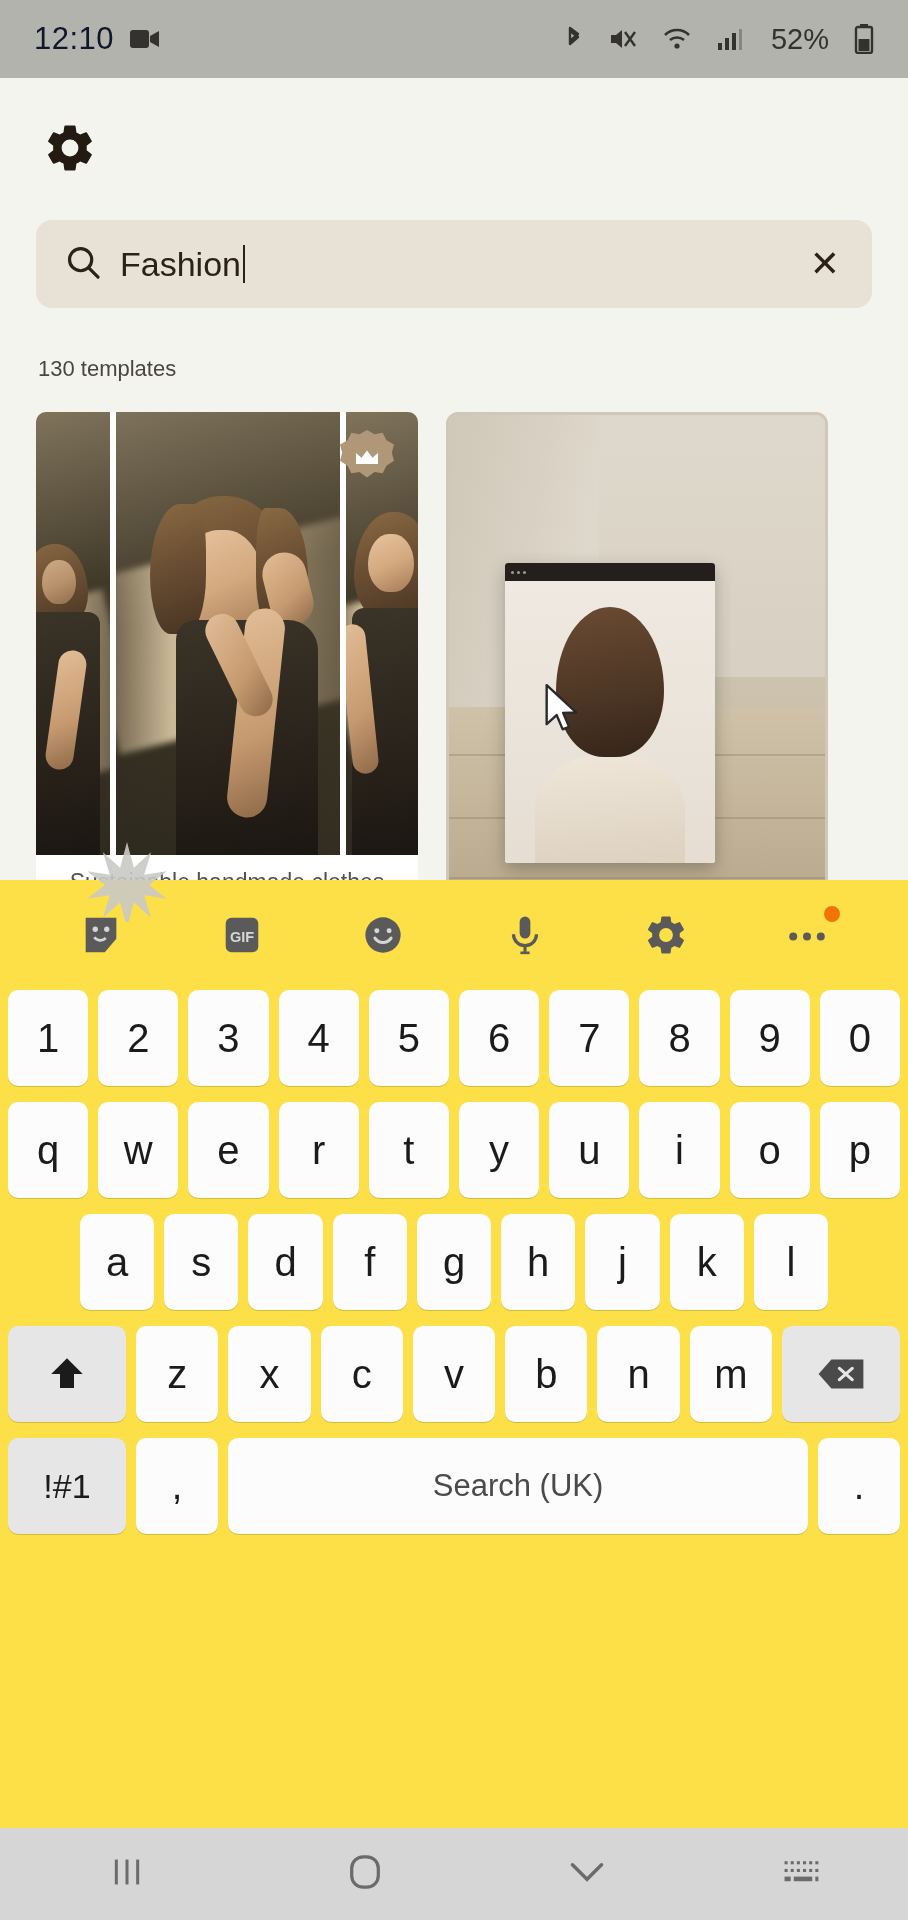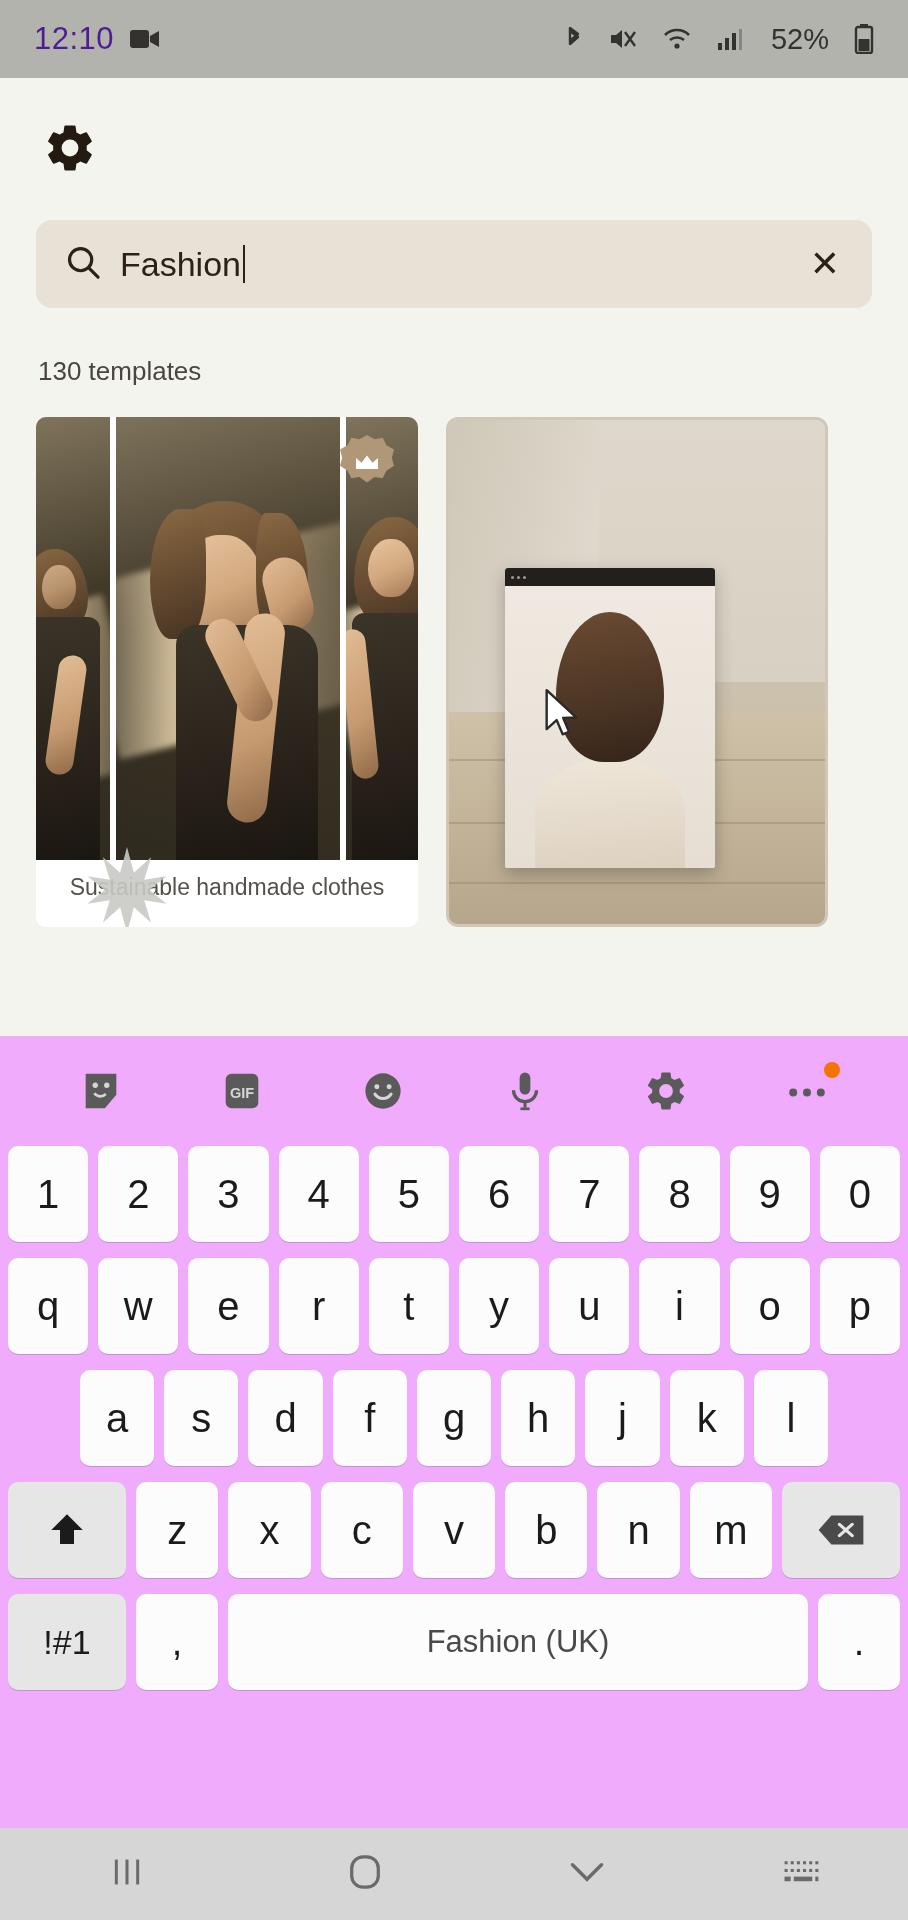--- a/index.html
+++ b/index.html
@@ -10,21 +10,21 @@
     overflow:hidden;
     position:relative;
   }
 
   
   .statusbar{
     height:78px; background:#b3b3ae; display:flex; align-items:center;
     padding:0 34px; justify-content:space-between;
   }
   .sb-left{ display:flex; align-items:center; gap:16px; }
-  .sb-time{ font-size:31px; color:#4c1d95; letter-spacing:.5px; font-weight:400; }
+  .sb-time{ font-size:31px; color:#0f172a; letter-spacing:.5px; font-weight:400; }
   .sb-right{ display:flex; align-items:center; gap:25px; }
   .sb-batt-txt{ font-size:29px; color:#33322e; margin-left:3px; }
   .ico{ display:inline-flex; align-items:center; justify-content:center; }
 
   
   .app{
     position:absolute; top:78px; left:0; right:0; bottom:0; background:#f4f4ef;
   }
   .header{
     display:flex; align-items:center; justify-content:space-between;
@@ -45,21 +45,21 @@
   }
   .search-text{
     font-size:34px; color:#2b2118; flex:1; display:flex; align-items:center;
   }
   .caret{
     display:inline-block; width:2px; height:38px; background:#2b2118; margin-left:2px;
   }
   .clear-x{ font-size:36px; color:#2b2118; line-height:1; padding:0 4px; }
 
   
-  .count{ padding:40px 0 0 38px; font-size:26px; color:#4a463f; }
+  .count{ padding:40px 0 0 38px; font-size:22px; color:#4a463f; }
 
   
   .grid{
     display:flex; gap:28px; padding:30px 36px 0 36px;
   }
   .card{
     width:382px; border-radius:10px; overflow:hidden; position:relative;
     background:#fff;
   }
 
@@ -160,22 +160,22 @@
     position:absolute; left:50%; transform:translateX(-50%); bottom:0;
     width:150px; height:110px; border-radius:50% 50% 0 0;
     background:linear-gradient(175deg,#efe7da 0%,#ddd1c0 100%);
   }
   .cursor{
     position:absolute; left:94px; top:268px; width:0; height:0; z-index:8;
   }
 
   
   .kb{
-    position:absolute; left:0; right:0; bottom:0; height:884px;
-    background:#f0abfc;
+    position:absolute; left:0; right:0; bottom:0; height:1040px;
+    background:#fde047;
   }
   .kb-tools{
     height:110px; display:flex; align-items:center; justify-content:space-around;
     padding:0 30px;
   }
   .kb-tool{ position:relative; width:70px; height:70px; display:flex; align-items:center; justify-content:center; }
   .badge-dot{
     position:absolute; top:6px; right:2px; width:16px; height:16px;
     border-radius:50%; background:#f27405;
   }
@@ -458,21 +458,21 @@
       <div class="key bsp">
         <svg width="48" height="36" viewBox="0 0 30 20" fill="#4a4a4a">
             <path d="M9 1 L29 1 L29 19 L9 19 L1 10 Z"></path>
             <path d="M14 6.5 L22 13.5 M22 6.5 L14 13.5" stroke="#e6e6e6" stroke-width="2" stroke-linecap="round"></path>
           </svg>
       </div>
     </div>
     <div class="krow r5">
       <div class="key sym">!#1</div>
       <div class="key comma">,</div>
-      <div class="key space">Fashion (UK)</div>
+      <div class="key space">Search (UK)</div>
       <div class="key period">.</div>
     </div>
   </div>
 
   <div class="navbar">
     <div class="nav-btn n1">
       <span>
         <svg width="38" height="32" viewBox="0 0 20 18" stroke="#6b6b6b" stroke-width="1.7" fill="none">
             <line x1="4" y1="2" x2="4" y2="16"></line>
             <line x1="10" y1="2" x2="10" y2="16"></line>

